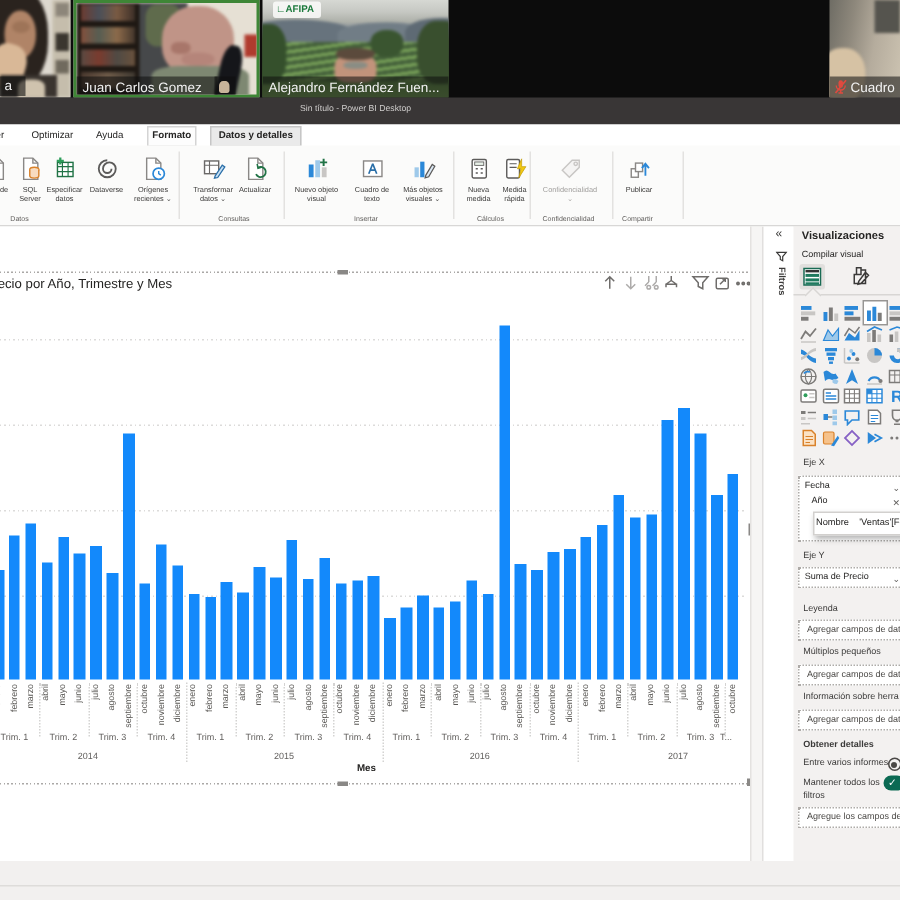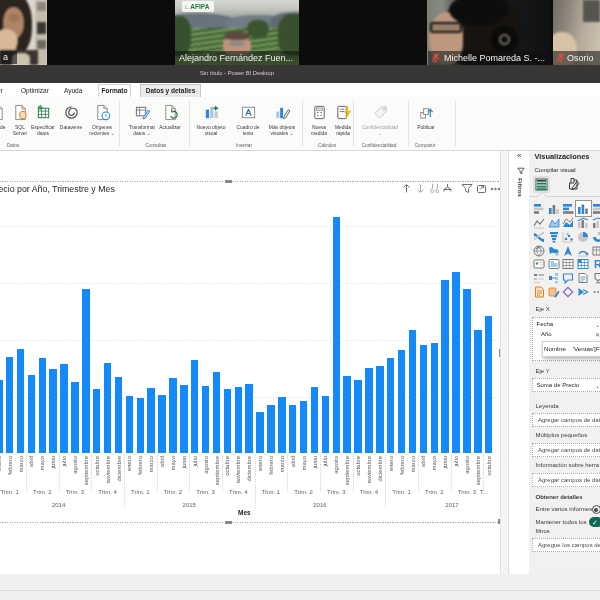--- a/index.html
+++ b/index.html
@@ -21,61 +21,64 @@
 <div style="position:absolute;left:40px;top:43px;width:9px;height:9px;background:#706a5e"></div>
 <div style="position:absolute;left:-13px;top:-7px;width:48px;height:70px;background:#2a231e;border-radius:45%"></div>
 <div style="position:absolute;left:6px;top:10px;width:21px;height:32px;background:#b08467;border-radius:48%"></div>
 <div style="position:absolute;left:11px;top:17px;width:12px;height:8px;background:#9e7458;border-radius:50%"></div>
 <div style="position:absolute;left:-4px;top:32px;width:24px;height:30px;background:#d9b897;border-radius:42%;transform:rotate(16deg)"></div>
 <div style="position:absolute;left:3px;top:53px;width:38px;height:15px;background:#3a342f"></div>
 <div style="position:absolute;left:15px;top:56px;width:18px;height:12px;background:#cfc3ae;border-radius:40% 40% 0 0"></div>
 </div>
 <div style="position:absolute;left:0;top:51px;width:14px;height:13px;background:rgba(15,15,15,.6);color:#f0f0f0;font-size:9px;line-height:13px;padding-left:3px">a</div>
 </div>
+<div style="position:absolute;left:49px;top:0;width:124px;height:65px;overflow:hidden;background:#e6e0d4;border:2px solid #3e8636;box-sizing:border-box">
+      <div style="position:absolute;left:-3px;top:-3px;right:-3px;bottom:-3px;filter:blur(1px)">
+<div style="position:absolute;left:3px;top:3px;width:43px;height:65px;background:#1e1813"></div>
+<div style="position:absolute;left:6px;top:4px;width:36px;height:11px;background:linear-gradient(90deg,#6d3b30,#4a4f58,#7a5a42,#3c2f28)"></div>
+<div style="position:absolute;left:6px;top:19px;width:36px;height:11px;background:linear-gradient(90deg,#84503c,#565d52,#8c6a4a,#43362c)"></div>
+<div style="position:absolute;left:6px;top:34px;width:36px;height:11px;background:linear-gradient(90deg,#5a4a42,#7a3b2e,#4f4a44,#6a513c)"></div>
+<div style="position:absolute;left:6px;top:49px;width:36px;height:11px;background:linear-gradient(90deg,#49382e,#6d5a48,#3e3830)"></div>
+<div style="position:absolute;left:45px;top:3px;width:32px;height:62px;background:#46484a;border-radius:0 0 35% 0"></div>
+<div style="position:absolute;left:49px;top:4px;width:24px;height:28px;background:#5f6b4c;border-radius:30%"></div>
+<div style="position:absolute;left:60px;top:5px;width:48px;height:47px;background:#c09487;border-radius:46% 46% 42% 42%"></div>
+<div style="position:absolute;left:66px;top:29px;width:13px;height:8px;background:#a8766a;border-radius:40%"></div>
+<div style="position:absolute;left:73px;top:36px;width:22px;height:9px;background:#b5857a;border-radius:45%"></div>
+<div style="position:absolute;left:53px;top:45px;width:65px;height:23px;background:#7e8872;border-radius:28% 28% 0 0"></div>
+<div style="position:absolute;left:115px;top:24px;width:9px;height:15px;background:#b03b2e"></div>
+<div style="position:absolute;left:98px;top:31px;width:14px;height:37px;background:#15161a;border-radius:40% 40% 15% 15%;transform:rotate(12deg)"></div>
+</div>
+<div style="position:absolute;left:0;top:49px;width:90px;height:14px;background:rgba(15,15,15,.55);color:#f2f2f2;font-size:9px;line-height:14px;padding-left:4px;white-space:nowrap">Juan Carlos Gomez</div>
+<div style="position:absolute;left:92px;top:49px;width:14px;height:14px;background:rgba(15,15,15,.55)"></div>
+<div style="position:absolute;left:95px;top:52px;width:7px;height:8px;background:#c8b49a;border-radius:40% 40% 20% 20%"></div>
+</div>
 <div style="position:absolute;left:175px;top:0;width:124px;height:65px;overflow:hidden;background:linear-gradient(180deg,#d6d8d3 0%,#c6c8c3 12%,#aeb1aa 22%,#8b949a 30%,#61834a 42%,#527246 60%,#5d8745 80%,#6f9852 100%)">
       <div style="position:absolute;left:-3px;top:-3px;right:-3px;bottom:-3px;filter:blur(1px)">
 <div style="position:absolute;left:-7px;top:16px;width:70px;height:16px;background:#67737d;border-radius:50% 60% 0 0"></div>
 <div style="position:absolute;left:53px;top:18px;width:60px;height:14px;background:#717d86;border-radius:60% 50% 0 0"></div>
 <div style="position:absolute;left:98px;top:15px;width:45px;height:17px;background:#5e6a74;border-radius:55% 45% 0 0"></div>
 <div style="position:absolute;left:3px;top:31px;width:124px;height:26px;background:repeating-linear-gradient(172deg,#44603a 0 3px,#7ca65b 3px 5px)"></div>
 <div style="position:absolute;left:-7px;top:19px;width:26px;height:40px;background:#35502c;border-radius:40%"></div>
 <div style="position:absolute;left:106px;top:17px;width:31px;height:42px;background:#394f2e;border-radius:40%"></div>
 <div style="position:absolute;left:75px;top:23px;width:22px;height:18px;background:#3a5530;border-radius:45%"></div>
 <div style="position:absolute;left:51px;top:38px;width:28px;height:20px;background:#c2937b;border-radius:46% 46% 30% 30%"></div>
 <div style="position:absolute;left:52px;top:35px;width:26px;height:8px;background:#5b4a3c;border-radius:45%"></div>
 <div style="position:absolute;left:57px;top:44px;width:16px;height:5px;background:#8a8d84;border-radius:40%"></div>
 </div>
 <div style="position:absolute;left:7px;top:1px;width:32px;height:11px;background:rgba(252,252,250,.85);border-radius:2px"></div>
 <div style="position:absolute;left:9px;top:3px;font-size:6.5px;font-weight:bold;color:#1c7a3d">∟AFIPA</div>
 <div style="position:absolute;left:0;top:51px;width:124px;height:16px;background:rgba(15,15,15,.55);color:#f2f2f2;font-size:9px;line-height:14px;padding-left:4px;white-space:nowrap">Alejandro Fernández Fuen...</div>
 </div>
-<div style="position:absolute;left:427px;top:0;width:124px;height:65px;overflow:hidden;background:linear-gradient(90deg,#7b8177 0%,#848b82 12%,#42443e 30%,#191a1c 55%,#101113 100%)">
-      <div style="position:absolute;left:-3px;top:-3px;right:-3px;bottom:-3px;filter:blur(1px)">
-<div style="position:absolute;left:19px;top:-3px;width:78px;height:76px;background:#17130f;border-radius:45%"></div>
-<div style="position:absolute;left:5px;top:15px;width:34px;height:52px;background:#bd977e;border-radius:50% 40% 40% 45%"></div>
-<div style="position:absolute;left:6px;top:25px;width:32px;height:11px;border:2px solid #12120d;border-radius:3px;background:rgba(60,55,46,.25);box-sizing:border-box"></div>
-<div style="position:absolute;left:25px;top:-3px;width:60px;height:32px;background:#0d0d0d;border-radius:50%"></div>
-<div style="position:absolute;left:67px;top:29px;width:27px;height:27px;background:#0a0a0a;border-radius:50%"></div>
-<div style="position:absolute;left:75px;top:37px;width:11px;height:11px;border:2px solid #7a7268;border-radius:50%;box-sizing:border-box"></div>
-</div>
-<div style="position:absolute;left:1px;top:51px;width:123px;height:14px;background:rgba(15,15,15,.55)"></div>
-<div style="position:absolute;left:17px;top:51px;color:#f2f2f2;font-size:9px;line-height:14px;white-space:nowrap">Michelle Pomareda S. -...</div>
-<svg style="position:absolute;left:4px;top:53px" width="9" height="10" viewBox="0 0 9 10">
-<rect x="3" y="0.5" width="3" height="5" rx="1.5" fill="#e04a3f"></rect>
-<path d="M1.5 4 a3 3 0 0 0 6 0 M4.5 7 V9 M3 9 H6" stroke="#e04a3f" fill="none" stroke-width="0.9"></path>
-<path d="M1 9 L8 0.5" stroke="#e04a3f" stroke-width="1.1"></path>
-      </svg>
-</div>
 <div style="position:absolute;left:553px;top:0;width:47px;height:65px;overflow:hidden;background:linear-gradient(100deg,#6e6c64 0%,#8e887c 30%,#b5ac9d 60%,#cdc4b2 100%)">
       <div style="position:absolute;left:-3px;top:-3px;right:-3px;bottom:-3px;filter:blur(1px)">
 <div style="position:absolute;left:33px;top:3px;width:17px;height:22px;background:#55544e"></div>
 <div style="position:absolute;left:-3px;top:35px;width:30px;height:36px;background:#d6c2a4;border-radius:45%"></div>
 </div>
 <div style="position:absolute;left:0;top:51px;width:47px;height:14px;background:rgba(15,15,15,.55)"></div>
-<div style="position:absolute;left:14px;top:51px;color:#f2f2f2;font-size:9px;line-height:14px">Osorio</div>
+<div style="position:absolute;left:14px;top:51px;color:#f2f2f2;font-size:9px;line-height:14px">Cuadro</div>
 <svg style="position:absolute;left:3px;top:53px" width="9" height="10" viewBox="0 0 9 10">
 <rect x="3" y="0.5" width="3" height="5" rx="1.5" fill="#e04a3f"></rect>
 <path d="M1.5 4 a3 3 0 0 0 6 0 M4.5 7 V9 M3 9 H6" stroke="#e04a3f" fill="none" stroke-width="0.9"></path>
 <path d="M1 9 L8 0.5" stroke="#e04a3f" stroke-width="1.1"></path>
       </svg>
 </div>
 
   <div style="position:absolute;left:0;top:65px;width:600px;height:18px;background:#393636"></div>
   <div style="position:absolute;left:137px;top:70px;width:200px;text-align:center;font-size:5.8px;color:#d0cecd">Sin título - Power BI Desktop</div>
 

